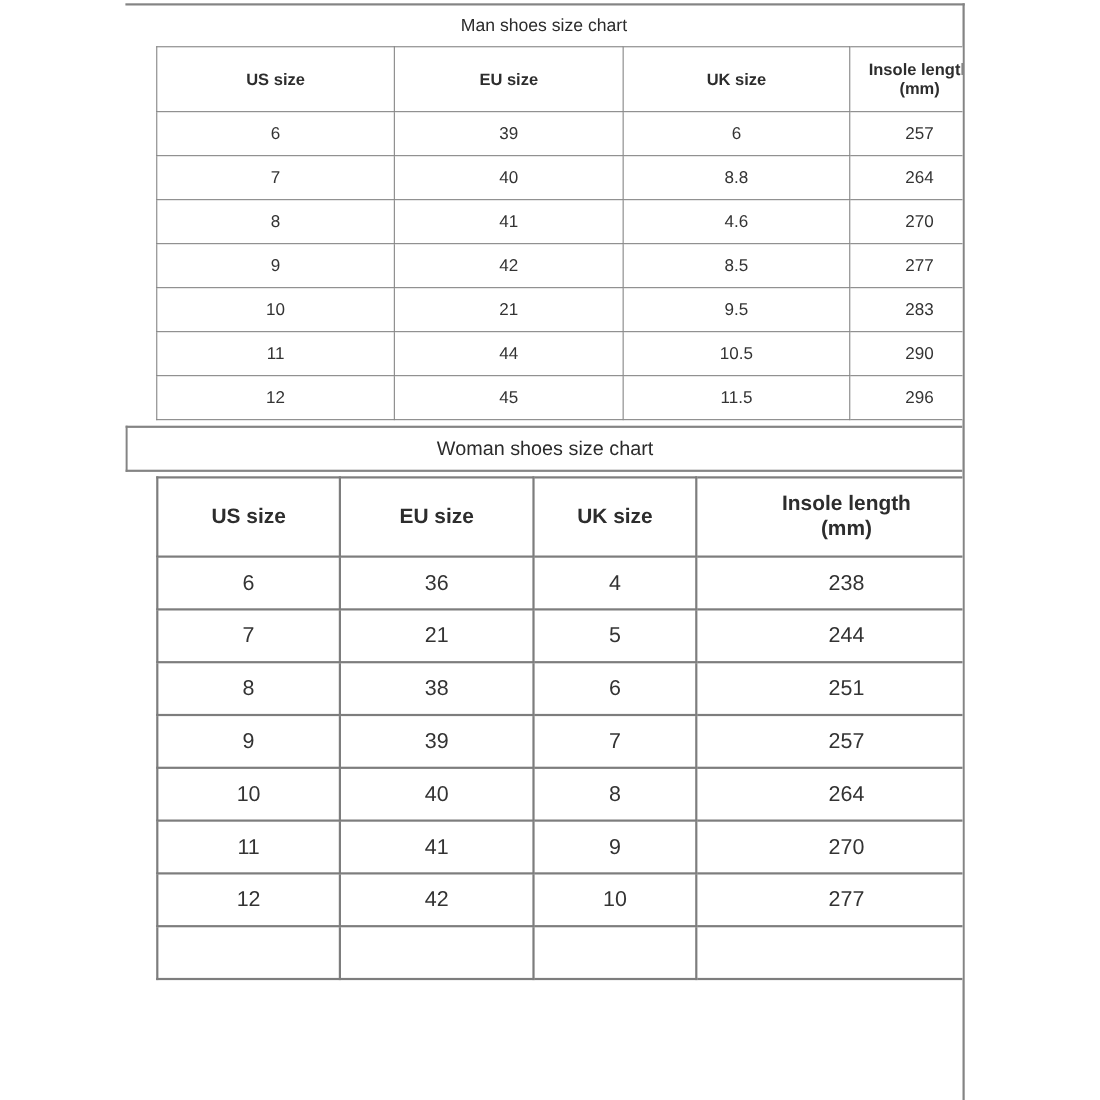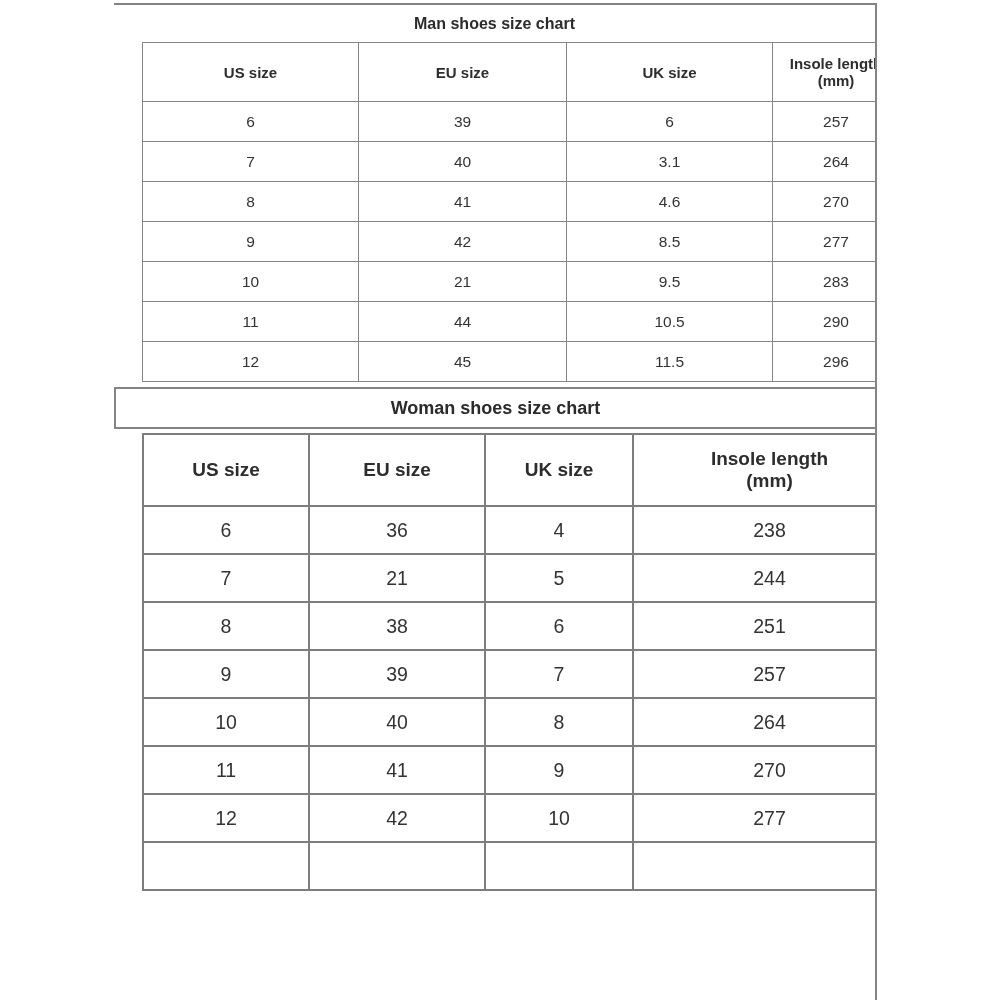--- a/index.html
+++ b/index.html
@@ -25,21 +25,21 @@
     border-top: 2px solid #848484;
     border-right: 2px solid #848484;
     box-sizing: border-box;
     overflow: hidden;
     background: #ffffff;
   }
   .chart-title {
     display: flex;
     align-items: center;
     justify-content: center;
-    font-weight: 700;
+    font-weight: 400;
     text-align: center;
     color: #2b2b2b;
     box-sizing: border-box;
   }
   .man-title {
     height: 37px;
     font-size: 16px;
   }
   .woman-title {
     margin-top: 5px;
@@ -113,21 +113,21 @@
       <tbody>
           <tr>
             <td>6</td>
             <td>39</td>
             <td>6</td>
             <td>257</td>
           </tr>
           <tr>
             <td>7</td>
             <td>40</td>
-            <td>3.1</td>
+            <td>8.8</td>
             <td>264</td>
           </tr>
           <tr>
             <td>8</td>
             <td>41</td>
             <td>4.6</td>
             <td>270</td>
           </tr>
           <tr>
             <td>9</td>

